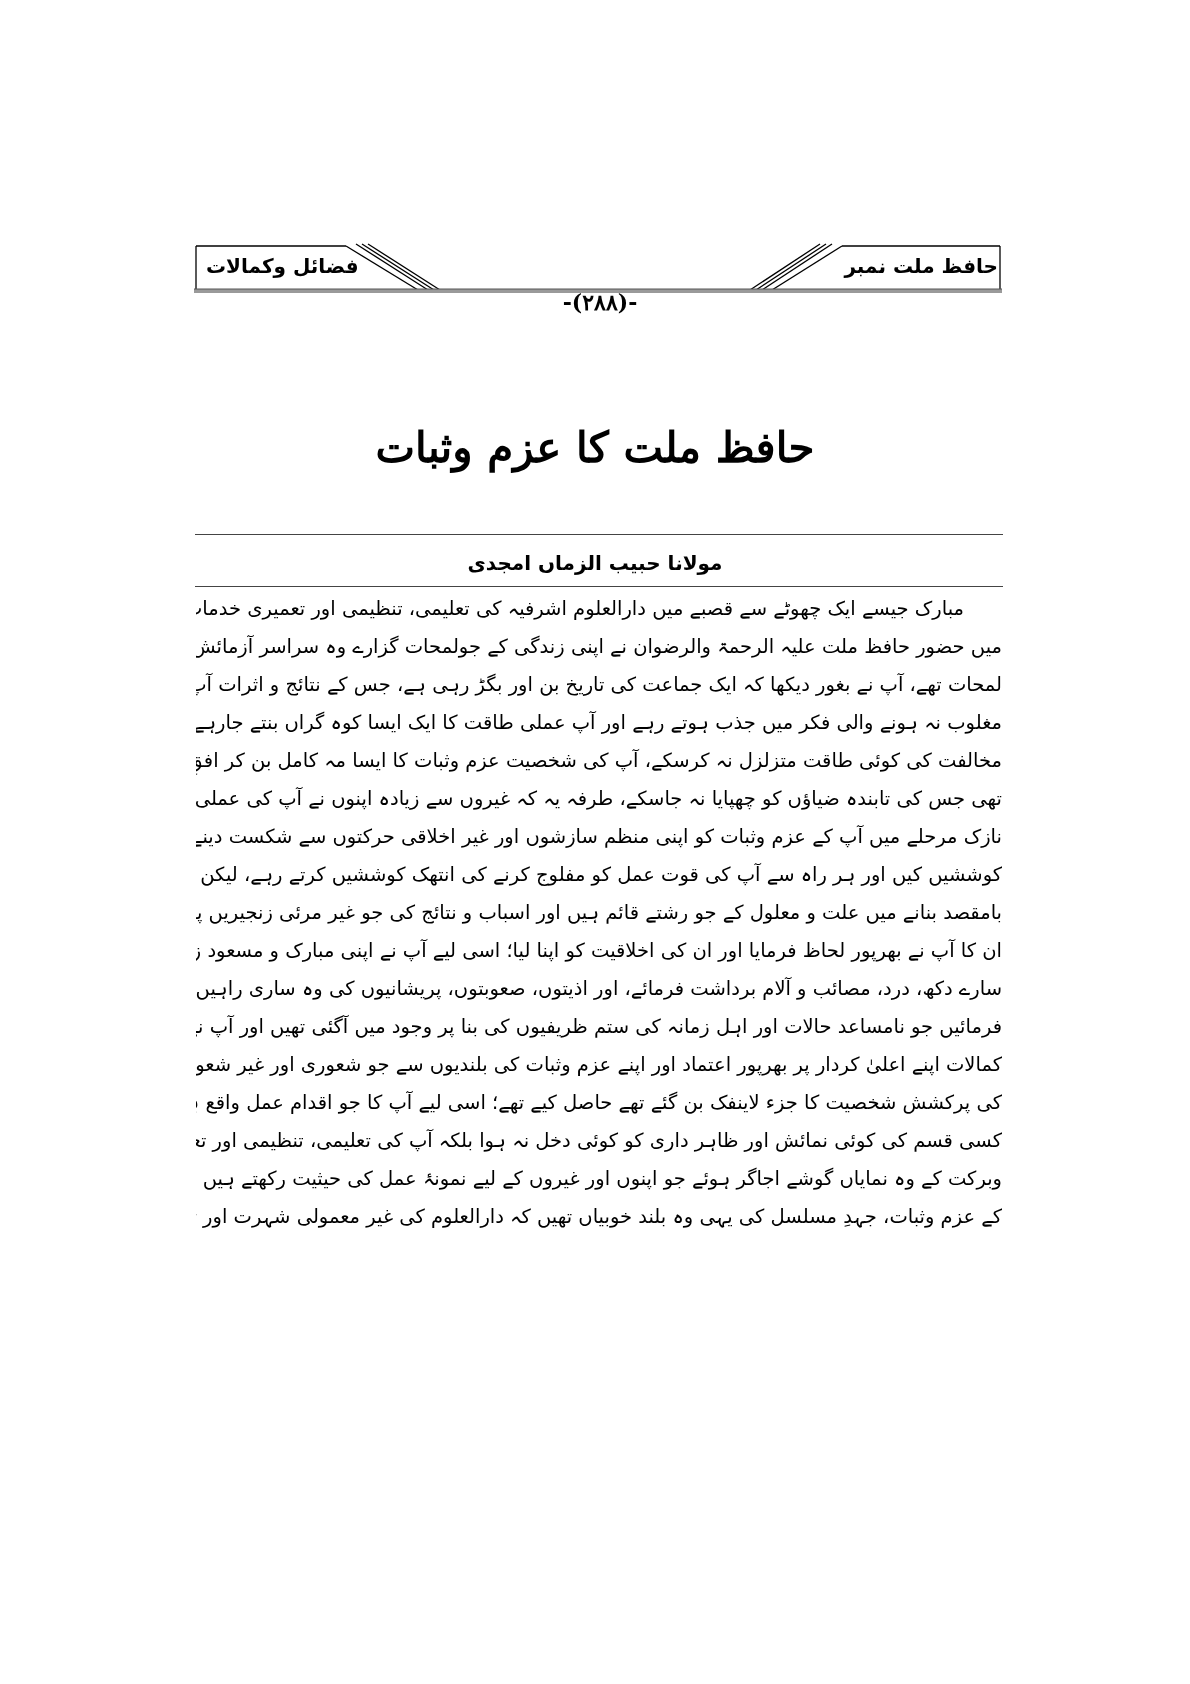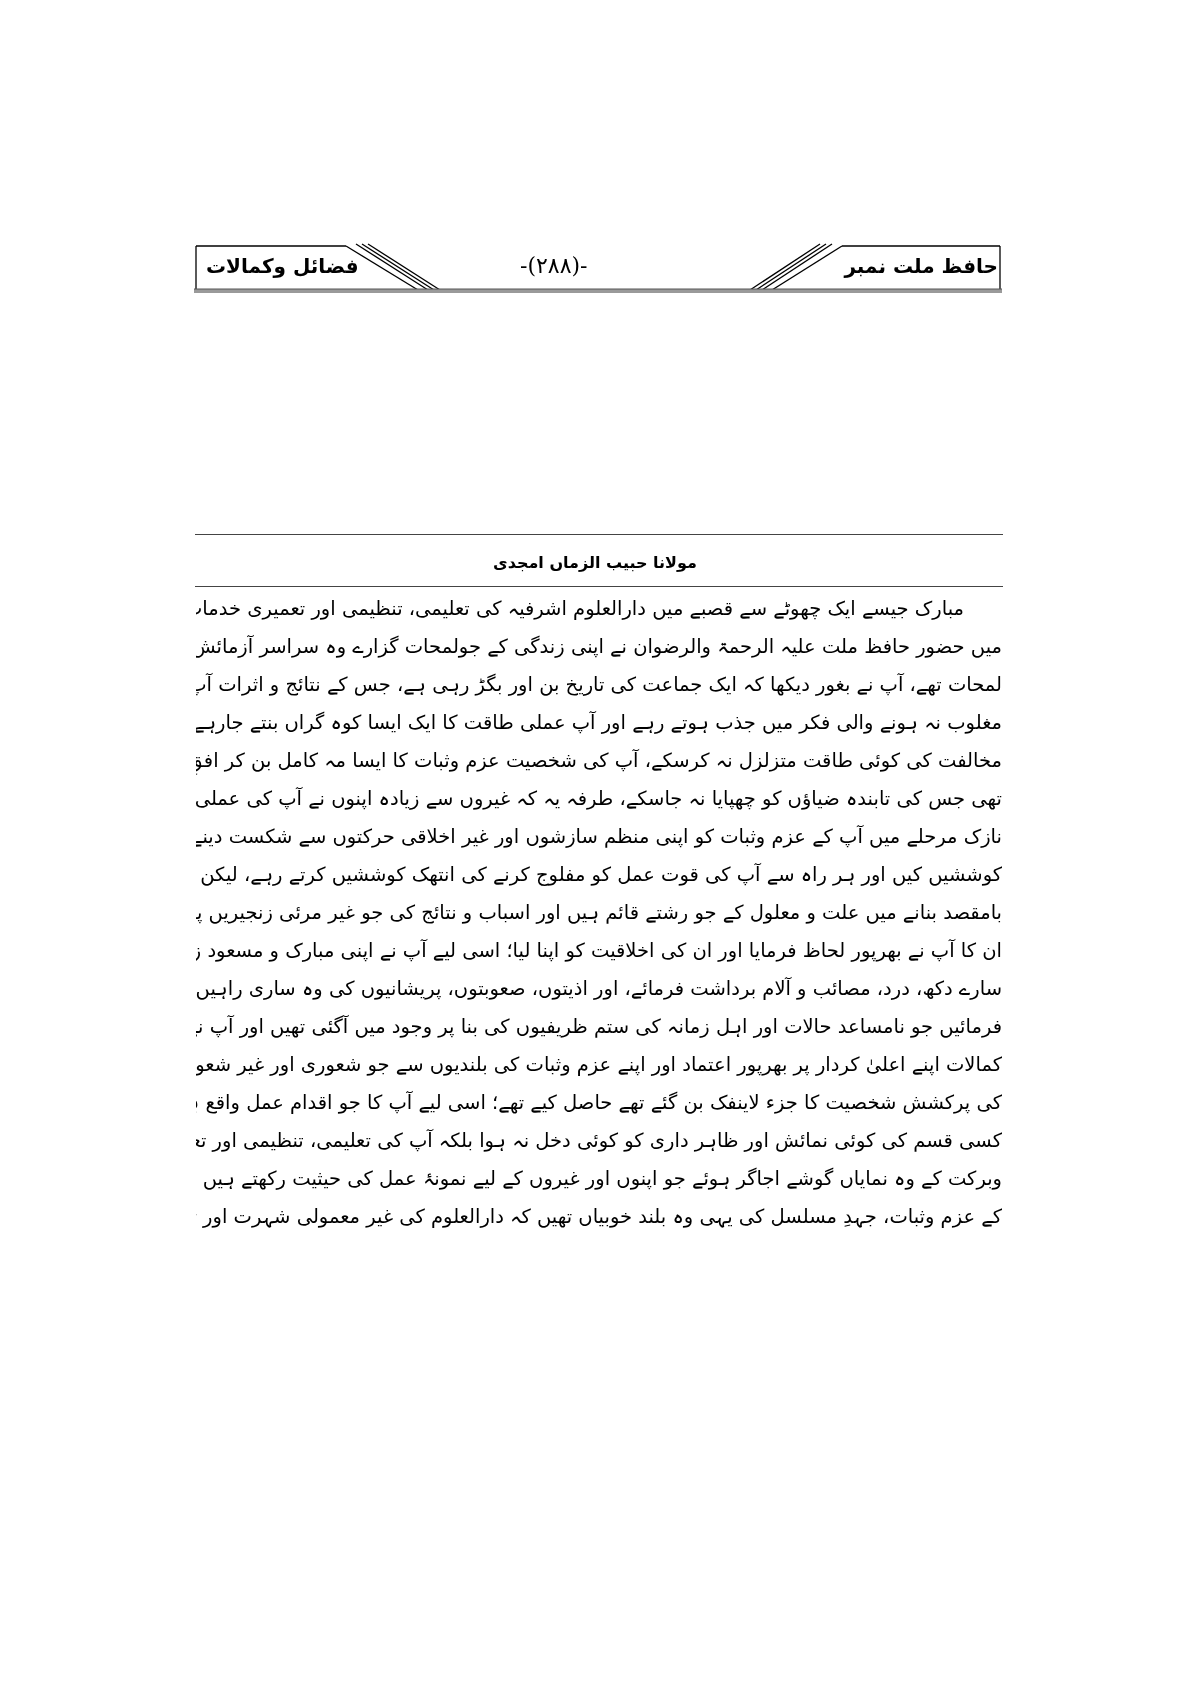--- a/index.html
+++ b/index.html
@@ -5,32 +5,32 @@
   html, body { margin:0; padding:0; background:#ffffff; }
   body { width:1190px; height:1684px; position:relative; overflow:hidden; color:#000;
          font-family: "DejaVu Sans", sans-serif; }
   .page { position:absolute; left:0; top:0; width:1190px; height:1684px; }
 
   
   .header-svg { position:absolute; left:190px; top:238px; width:815px; height:60px; }
   .hdr-text { position:absolute; top:248px; height:36px; line-height:36px; font-size:20px; font-weight:bold; white-space:nowrap; }
   .hdr-left { left:206px; direction:rtl; }
   .hdr-right { right:192px; direction:rtl; }
-  .hdr-page { left:520px; width:160px; font-size:22px; font-weight:normal; font-family:"DejaVu Serif", serif; }
+  .hdr-page { left:520px; width:160px; text-align:center; font-size:22px; font-weight:bold; font-family:"DejaVu Serif", serif;margin-top:36px; }
 
   
   .title { position:absolute; left:0; width:1190px; top:420px; text-align:center; direction:rtl;
            font-family:"DejaVu Serif", serif; font-weight:bold; font-size:42px; line-height:56px; }
 
   
   .rule { position:absolute; left:195px; width:808px; height:0; border-top:1.4px solid #444; }
   .rule-top { top:534px; }
   .rule-bottom { top:586px; }
   .author { position:absolute; left:0; width:1190px; top:544px; text-align:center; direction:rtl;
-            font-size:16px; font-weight:bold; line-height:38px; }
+            font-size:20px; font-weight:bold; line-height:38px; }
 
   
   .body { position:absolute; left:196px; width:806px; top:590px; direction:rtl; }
   .line { height:38px; line-height:38px; font-size:19.5px; white-space:nowrap; overflow:hidden;
           text-align:justify; text-align-last:justify; }
   .line.first { padding-right:38px; }
 </style>
 </head>
 <body>
 
@@ -57,20 +57,21 @@
     </g>
 
     <rect x="4" y="51" width="808" height="4" fill="#9a9a9a"></rect>
     <line x1="4" y1="51" x2="812" y2="51" stroke="#555" stroke-width="1"></line>
   </svg>
 
   <div class="hdr-text hdr-left">فضائل وکمالات</div>
   <div class="hdr-text hdr-page">-(۲۸۸)-</div>
   <div class="hdr-text hdr-right">حافظ ملت نمبر</div>
 
+  <h1 class="title" style="margin:0;">حافظ ملت کا عزم وثبات</h1>
 
   <div class="rule rule-top"></div>
   <div class="author">مولانا حبیب الزماں امجدی</div>
   <div class="rule rule-bottom"></div>
 
   <div class="body">
     <div class="line first">مبارک جیسے ایک چھوٹے سے قصبے میں دارالعلوم اشرفیہ کی تعلیمی، تنظیمی اور تعمیری خدمات کے سلسلے</div>
     <div class="line">میں حضور حافظ ملت علیہ الرحمۃ والرضوان نے اپنی زندگی کے جولمحات گزارے وہ سراسر آزمائش اور امتحان کے</div>
     <div class="line">لمحات تھے، آپ نے بغور دیکھا کہ ایک جماعت کی تاریخ بن اور بگڑ رہی ہے، جس کے نتائج و اثرات آپ کی</div>
     <div class="line">مغلوب نہ ہونے والی فکر میں جذب ہوتے رہے اور آپ عملی طاقت کا ایک ایسا کوہ گراں بنتے جارہے تھے، جسے</div>

